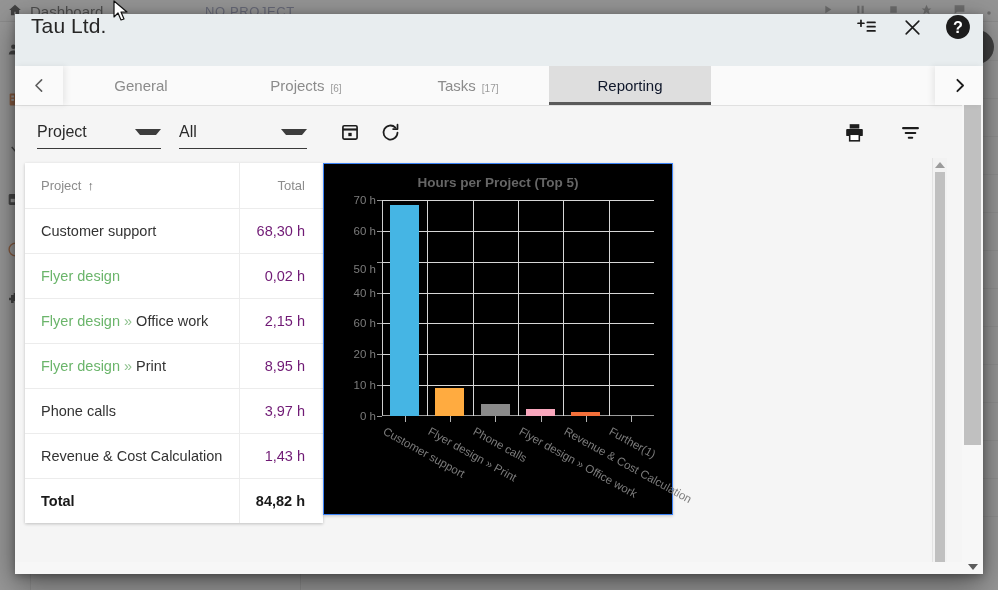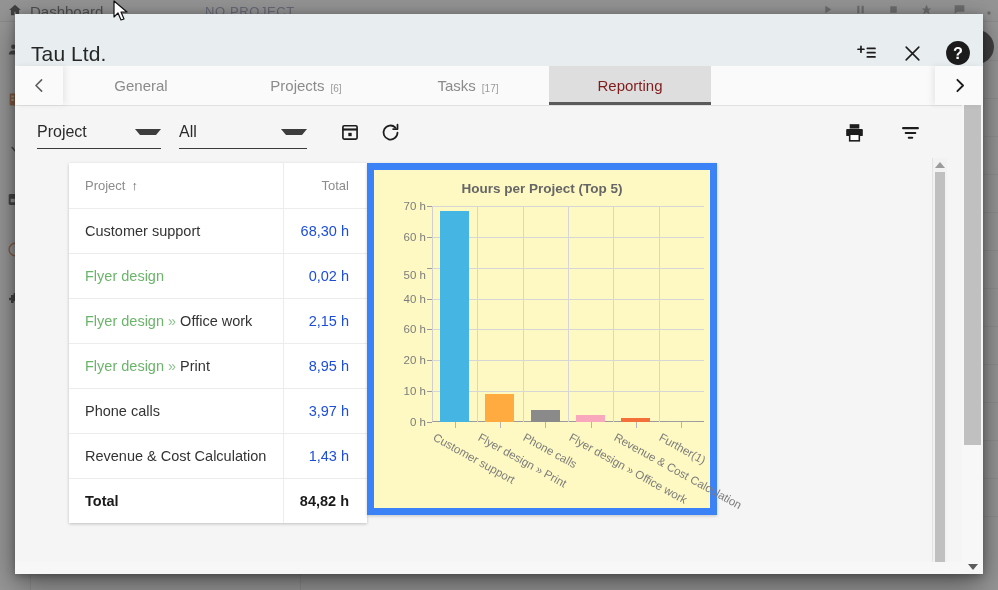--- a/index.html
+++ b/index.html
@@ -72,21 +72,21 @@
     position: absolute; left: 15px; top: 14px;
     width: 968px; height: 560px;
     background: #f7f7f7;
     box-shadow: 0 10px 30px rgba(0,0,0,.45), 0 2px 8px rgba(0,0,0,.3);
     overflow: hidden;
   }
   #modal-header {
     position: relative;
     height: 52px;
     background: #e8edef;
-    display: flex; align-items: flex-end;
+    display: flex; align-items: flex-start;
     padding: 0 12px 0 16px;
   }
   #modal-title {
     font-size: 21px; color: #262626; font-weight: 400;
     letter-spacing: .1px;
   }
   #modal-header .hdr-actions {
     margin-left: auto;
     display: flex; align-items: center; gap: 20px;
   }
@@ -120,21 +120,21 @@
     min-width: 162px;
     display: flex; align-items: center; justify-content: center;
     gap: 6px;
     font-size: 15px; color: #8b8b8b; cursor: pointer;
     background: #fafafa;
     position: relative;
     padding: 0 10px;
   }
   .tab .cnt { font-size: 10px; color: #9a9a9a; position: relative; top: 3px; }
   .tab.active {
-    background: #dedede; color: #7f1d1d;
+    background: #dedede; color: #0f172a;
   }
   .tab.active::after {
     content: ""; position: absolute; left: 0; right: 0; bottom: 0;
     height: 3px; background: #5a5a5a;
   }
 
   
   #toolbar {
     position: relative; height: 52px;
     background: #f5f5f5;
@@ -170,21 +170,21 @@
   }
 
   
   #body {
     position: relative;
     height: calc(560px - 52px - 52px - 52px);
     background: #f5f5f5;
     overflow: hidden;
   }
   #content {
-    position: absolute; left: 0; top: 0; right: 36px; bottom: 0; margin-left: 44px;
+    position: absolute; left: 0; top: 0; right: 36px; bottom: 0;
   }
 
   
   #table-card {
     position: absolute; left: 10px; top: 5px;
     width: 298px;
     background: #fff;
     box-shadow: 0 1px 3px rgba(0,0,0,.22);
   }
   #table-card table { width: 100%; border-collapse: collapse; }
@@ -193,34 +193,34 @@
     height: 45px;
     font-size: 14.5px;
     border-bottom: 1px solid #ececec;
     text-align: left;
     font-weight: 400;
     vertical-align: middle;
   }
   #table-card th { color: #8c8c8c; font-size: 13px; }
   #table-card th.num, #table-card td.num { text-align: right; }
   #table-card th.num { padding-right: 18px; }
-  #table-card td.num { color: #1d4ed8; padding-right: 18px; }
+  #table-card td.num { color: #701a75; padding-right: 18px; }
   #table-card td.proj { color: #333; }
   #table-card .green { color: #6bb56b; }
   #table-card .sep { color: #8fc28f; }
   #table-card tr.total td { font-weight: bold; color: #1a1a1a; border-bottom: none; }
   #table-card .colsplit { border-left: 1px solid #ececec; }
   .sortarrow { font-size: 13px; color: #5d5d5d; margin-left: 6px; }
 
   
   #chart-card {
     position: absolute; left: 308px; top: 5px;
     width: 350px; height: 352px;
-    background: #fef9c3;
-    border: 7px solid #3b82f6;
+    background: #000000;
+    border: 1px solid #3b82f6;
     box-shadow: 0 1px 3px rgba(0,0,0,.2);
   }
   #chart-title {
     text-align: center; font-size: 13.5px; font-weight: bold;
     color: #666; padding-top: 11px;
   }
   #plot {
     position: absolute; left: 58px; top: 36px;
     width: 272px; height: 216px;
   }

